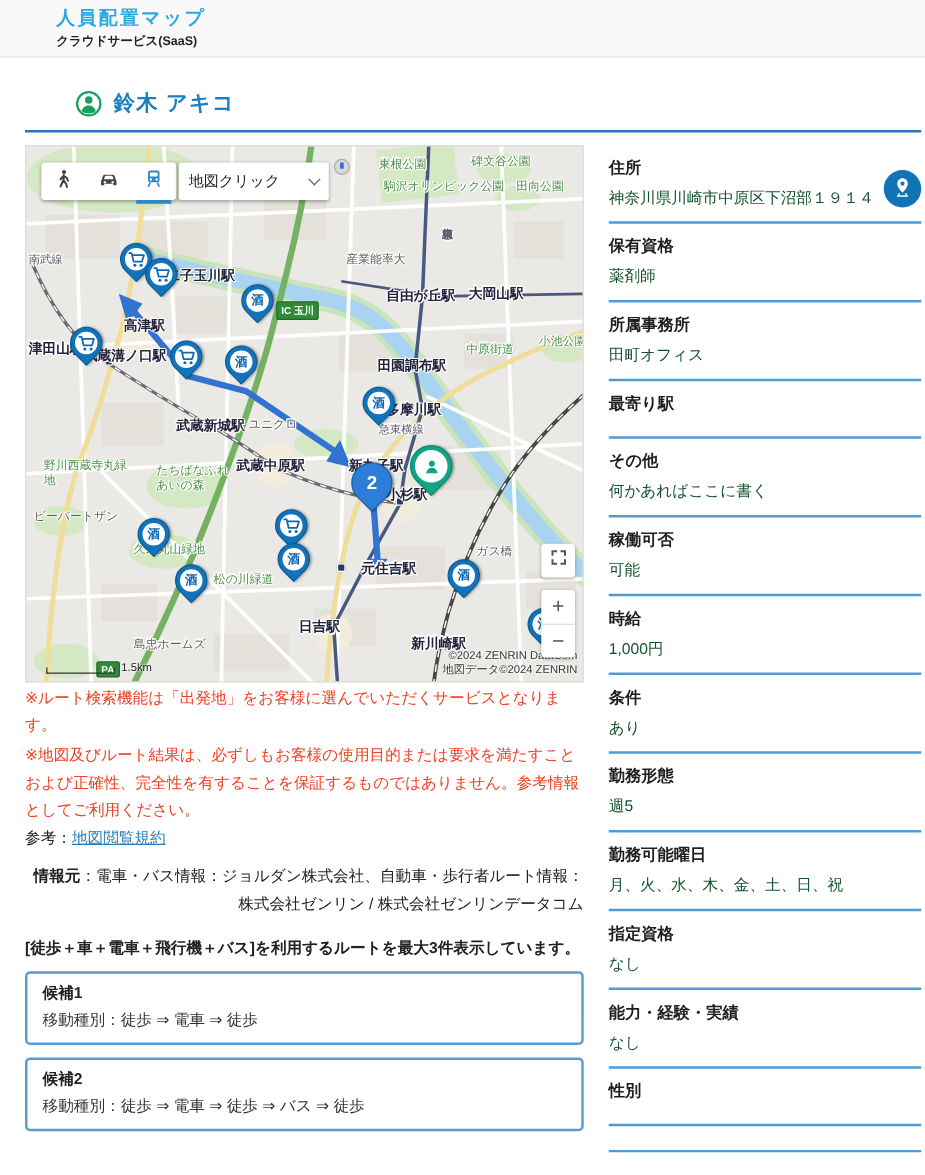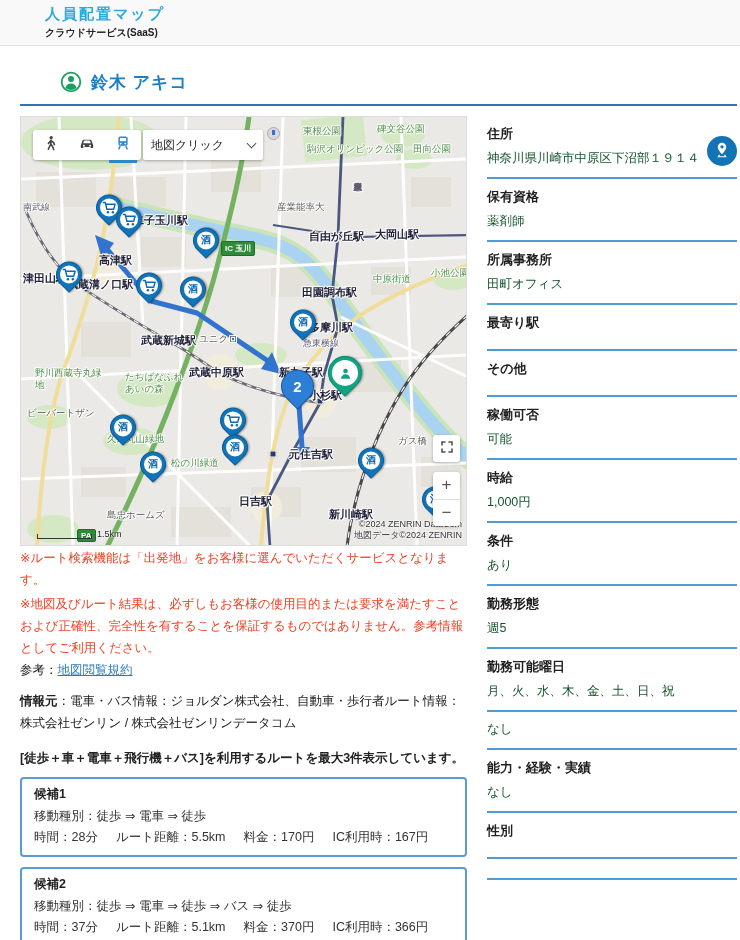--- a/index.html
+++ b/index.html
@@ -11,21 +11,21 @@
   *{box-sizing:border-box;}
   html,body{margin:0;padding:0;}
   body{width:740px;background:#fff;font-family:"Liberation Sans","DejaVu Sans",sans-serif;color:#222;}
 
   
   .app-header{background:#f9f9f9;border-bottom:1px solid #e5e5e5;padding:5px 0 5px 45px;}
   .app-title{font-size:15px;font-weight:bold;color:var(--title-blue);letter-spacing:2px;}
   .app-subtitle{font-size:10px;font-weight:bold;color:#222;margin-top:2px;}
 
   main{padding:0 3px 0 20px;}
-  .person-head{display:flex;align-items:flex-start;gap:9px;margin:25px 0 0 40px;}
+  .person-head{display:flex;align-items:center;gap:9px;margin:25px 0 0 40px;}
   .person-head h1{font-size:17px;font-weight:bold;color:var(--name-blue);margin:0;letter-spacing:1px;}
   .person-icon{width:22px;height:22px;display:inline-flex;}
   .blue-rule{border:none;border-top:2px solid var(--rule-blue);margin:10px 0 0 0;}
 
   .content{display:flex;margin-top:10px;}
   .left-col{width:447px;flex:none;}
   .right-col{width:250px;flex:none;margin-left:20px;}
 
   
   .map{position:relative;width:447px;height:430px;background:#eae9e5;overflow:hidden;border:1px solid #dcdcda;}
@@ -80,21 +80,21 @@
        box-shadow:0 1px 3px rgba(0,0,0,.3);display:flex;align-items:center;justify-content:center;z-index:8;cursor:pointer;}
   .zoom-box{position:absolute;left:412px;top:355px;width:27px;height:54px;background:#fff;border-radius:3px;
        box-shadow:0 1px 3px rgba(0,0,0,.3);z-index:8;display:flex;flex-direction:column;}
   .zoom-btn{flex:1;display:flex;align-items:center;justify-content:center;font-size:17px;color:#555;cursor:pointer;}
   .zoom-box .zoom-btn:first-child{border-bottom:1px solid #ddd;}
 
   
   .warn{color:var(--warning);font-size:12.5px;line-height:1.75;margin:2px 0;}
   .ref-line{font-size:12.5px;margin:3px 0 12px;}
   .ref-line a{color:var(--link);text-decoration:underline;cursor:pointer;}
-  .source-line{font-size:12.5px;line-height:1.7;margin:12px 0;color:#222;}
+  .source-line{font-size:12.5px;line-height:1.7;margin:12px 0;color:#222;text-align:right;}
   .source-line b{font-weight:bold;}
   .route-summary{font-weight:bold;font-size:12.5px;margin:16px 0 2px;}
   .candidate{margin-top:10px;border:2px solid var(--cand-border);border-radius:4px;background:#fff;
        padding:7px 12px 9px;cursor:pointer;}
   .c-title{font-weight:bold;font-size:12.5px;color:#222;margin-bottom:5px;}
   .c-line{font-size:12.5px;color:#333;margin-top:4px;}
   .c-details span{margin-right:18px;}
 
   
   .field{position:relative;border-bottom:2px solid var(--field-border);padding:9px 0 10px;}
@@ -252,21 +252,21 @@
             <span class="ml ml-area" style="left: 356px; top: 6px;">碑文谷公園</span>
             <span class="ml ml-area" style="left: 282px; top: 8px;">東根公園</span>
             <span class="ml ml-area" style="left: 286px; top: 26px;">駒沢オリンピック公園</span>
             <span class="ml ml-place" style="left: 256px; top: 84px;">産業能率大</span>
             <span class="ml ml-area" style="left: 86px; top: 316px;">久末丸山緑地</span>
             <span class="ml ml-area" style="left: 150px; top: 340px;">松の川緑道</span>
             <span class="ml ml-area wrapped" style="left: 104px; top: 254px; width: 66px;">たちばなふれあいの森</span>
             <span class="ml ml-area wrapped" style="left: 14px; top: 250px; width: 72px;">野川西蔵寺丸緑地</span>
             <span class="ml ml-place" style="left: 6px; top: 290px;">ビーバートザン</span>
             <span class="ml ml-place" style="left: 86px; top: 392px;">島忠ホームズ</span>
-            <span class="ml ml-place" style="left: 377px; top: 318px; font-family: Liberation Mono, monospace;">ガス橋</span>
+            <span class="ml ml-place" style="left: 360px; top: 318px; font-family: Liberation Mono, monospace;">ガス橋</span>
             <span class="ml ml-shop" style="left: 178px; top: 216px;">ユニクロ</span>
           </div>
         <div id="map-badges">
             <span class="badge" style="left: 200px; top: 124px;">IC 玉川</span>
             <span class="badge" style="left: 56px; top: 412px;">PA</span>
           </div>
         <div id="map-pins">
             <div class="pin-wrap" style="left: 88px; top: 110px;">
               <div class="pin">
                 <div class="circ">
@@ -478,26 +478,24 @@
         <p class="warn">※地図及びルート結果は、必ずしもお客様の使用目的または要求を満たすことおよび正確性、完全性を有することを保証するものではありません。参考情報としてご利用ください。</p>
         <p class="ref-line"><span>参考：</span><a>地図閲覧規約</a></p>
         <p class="source-line"><b>情報元</b><span>：電車・バス情報：ジョルダン株式会社、自動車・歩行者ルート情報：株式会社ゼンリン / 株式会社ゼンリンデータコム</span></p>
         <p class="route-summary">[徒歩＋車＋電車＋飛行機＋バス]を利用するルートを最大3件表示しています。</p>
       </div>
 
       <div id="candidates">
           <div class="candidate">
             <div class="c-title">候補1</div>
             <div class="c-line">移動種別：徒歩 ⇒ 電車 ⇒ 徒歩</div>
-            <div class="c-line c-details"><span>時間：28分</span><span>ルート距離：5.5km</span><span>料金：170円</span><span>IC利用時：167円</span></div>
           </div>
           <div class="candidate">
             <div class="c-title">候補2</div>
             <div class="c-line">移動種別：徒歩 ⇒ 電車 ⇒ 徒歩 ⇒ バス ⇒ 徒歩</div>
-            <div class="c-line c-details"><span>時間：37分</span><span>ルート距離：5.1km</span><span>料金：370円</span><span>IC利用時：366円</span></div>
           </div>
         </div>
     </div>
 
     <div class="right-col">
       <div id="profile-fields">
           <div class="field field-addr">
             <div class="f-label">住所</div>
             <div class="f-value">神奈川県川崎市中原区下沼部１９１４</div>
             <button class="addr-btn">
@@ -515,20 +513,21 @@
           </div>
           <div class="field">
             <div class="f-label">所属事務所</div>
             <div class="f-value">田町オフィス</div>
           </div>
           <div class="field">
             <div class="f-label">最寄り駅</div>
           </div>
           <div class="field">
             <div class="f-label">その他</div>
+            <div class="f-value">何かあればここに書く</div>
           </div>
           <div class="field">
             <div class="f-label">稼働可否</div>
             <div class="f-value">可能</div>
           </div>
           <div class="field">
             <div class="f-label">時給</div>
             <div class="f-value">1,000円</div>
           </div>
           <div class="field">
@@ -537,20 +536,21 @@
           </div>
           <div class="field">
             <div class="f-label">勤務形態</div>
             <div class="f-value">週5</div>
           </div>
           <div class="field">
             <div class="f-label">勤務可能曜日</div>
             <div class="f-value">月、火、水、木、金、土、日、祝</div>
           </div>
           <div class="field">
+            <div class="f-label">指定資格</div>
             <div class="f-value">なし</div>
           </div>
           <div class="field">
             <div class="f-label">能力・経験・実績</div>
             <div class="f-value">なし</div>
           </div>
           <div class="field">
             <div class="f-label">性別</div>
           </div>
           <div class="field"></div>

